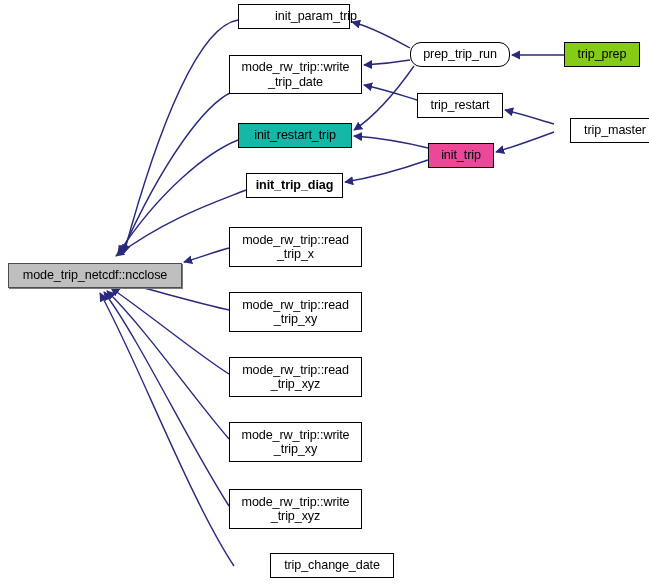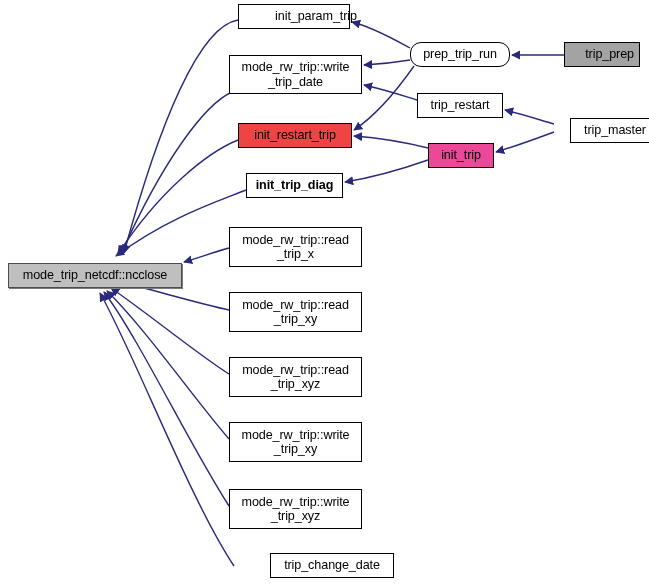--- a/index.html
+++ b/index.html
@@ -85,33 +85,33 @@
         <path d="M 554,124 C 540,120 522,114 505,110" marker-end="url(#arrow)"></path>
         <path d="M 554,132 C 538,138 516,146 496,152" marker-end="url(#arrow)"></path>
       </g>
   </svg>
 
   <div id="nodes-group">
       <div class="gnode root" style="left: 8px; top: 263px; width: 174px; height: 25px; background: rgb(191, 191, 191); border-color: rgb(77, 77, 77);"><span class="nlabel">mode_trip_netcdf::ncclose</span></div>
       <div class="gnode" style="left: 238px; top: 4px; width: 112px; height: 25px; background: rgb(255, 255, 255); border-color: rgb(0, 0, 0); padding-left: 44px;"><span class="nlabel">init_param_trip</span></div>
       <div class="gnode" style="left: 229px; top: 55px; width: 133px; height: 39px; background: rgb(255, 255, 255); border-color: rgb(0, 0, 0);"><span class="nlabel">mode_rw_trip::write
 _trip_date</span></div>
-      <div class="gnode" style="left: 238px; top: 123px; width: 114px; height: 25px; background: #ef4444; border-color: rgb(0, 0, 0);"><span class="nlabel">init_restart_trip</span></div>
+      <div class="gnode" style="left: 238px; top: 123px; width: 114px; height: 25px; background: #14b8a6; border-color: rgb(0, 0, 0);"><span class="nlabel">init_restart_trip</span></div>
       <div class="gnode" style="left: 246px; top: 173px; width: 97px; height: 25px; background: rgb(255, 255, 255); border-color: rgb(0, 0, 0); font-weight: bold;"><span class="nlabel">init_trip_diag</span></div>
       <div class="gnode" style="left: 229px; top: 227px; width: 133px; height: 40px; background: rgb(255, 255, 255); border-color: rgb(0, 0, 0);"><span class="nlabel">mode_rw_trip::read
 _trip_x</span></div>
       <div class="gnode" style="left: 229px; top: 292px; width: 133px; height: 40px; background: rgb(255, 255, 255); border-color: rgb(0, 0, 0);"><span class="nlabel">mode_rw_trip::read
 _trip_xy</span></div>
       <div class="gnode" style="left: 229px; top: 357px; width: 133px; height: 40px; background: rgb(255, 255, 255); border-color: rgb(0, 0, 0);"><span class="nlabel">mode_rw_trip::read
 _trip_xyz</span></div>
       <div class="gnode" style="left: 229px; top: 422px; width: 133px; height: 40px; background: rgb(255, 255, 255); border-color: rgb(0, 0, 0);"><span class="nlabel">mode_rw_trip::write
 _trip_xy</span></div>
       <div class="gnode" style="left: 229px; top: 489px; width: 133px; height: 40px; background: rgb(255, 255, 255); border-color: rgb(0, 0, 0);"><span class="nlabel">mode_rw_trip::write
 _trip_xyz</span></div>
       <div class="gnode" style="left: 234px; top: 553px; width: 124px; height: 25px; background: rgb(255, 255, 255); border-color: rgb(0, 0, 0); margin-left: 36px;"><span class="nlabel">trip_change_date</span></div>
       <div class="gnode" style="left: 410px; top: 42px; width: 100px; height: 25px; background: rgb(255, 255, 255); border-color: rgb(0, 0, 0); border-radius: 11px;"><span class="nlabel">prep_trip_run</span></div>
       <div class="gnode" style="left: 417px; top: 93px; width: 86px; height: 25px; background: rgb(255, 255, 255); border-color: rgb(0, 0, 0);"><span class="nlabel">trip_restart</span></div>
       <div class="gnode" style="left: 428px; top: 143px; width: 66px; height: 25px; background: #ec4899; border-color: rgb(0, 0, 0);"><span class="nlabel">init_trip</span></div>
-      <div class="gnode" style="left: 564px; top: 42px; width: 76px; height: 25px; background: #a3a3a3; border-color: rgb(0, 0, 0); justify-content: flex-end;"><span class="nlabel">trip_prep</span></div>
+      <div class="gnode" style="left: 564px; top: 42px; width: 76px; height: 25px; background: #84cc16; border-color: rgb(0, 0, 0);"><span class="nlabel">trip_prep</span></div>
       <div class="gnode" style="left: 570px; top: 118px; width: 90px; height: 25px; background: rgb(255, 255, 255); border-color: rgb(0, 0, 0);"><span class="nlabel">trip_master</span></div>
     </div>
 
 </div>
 
 </body></html>

